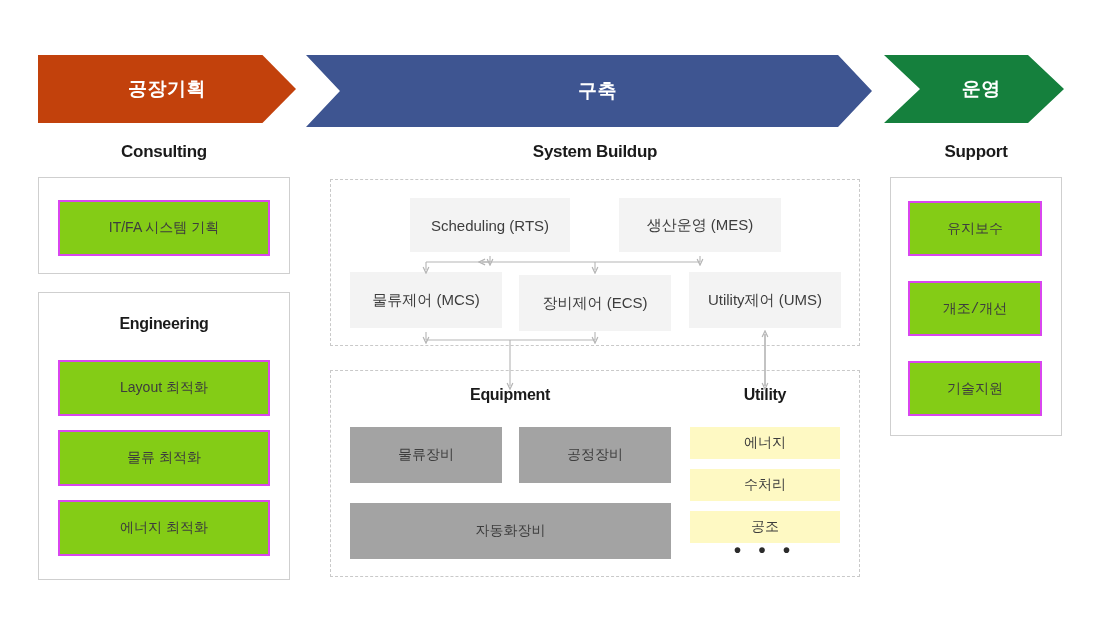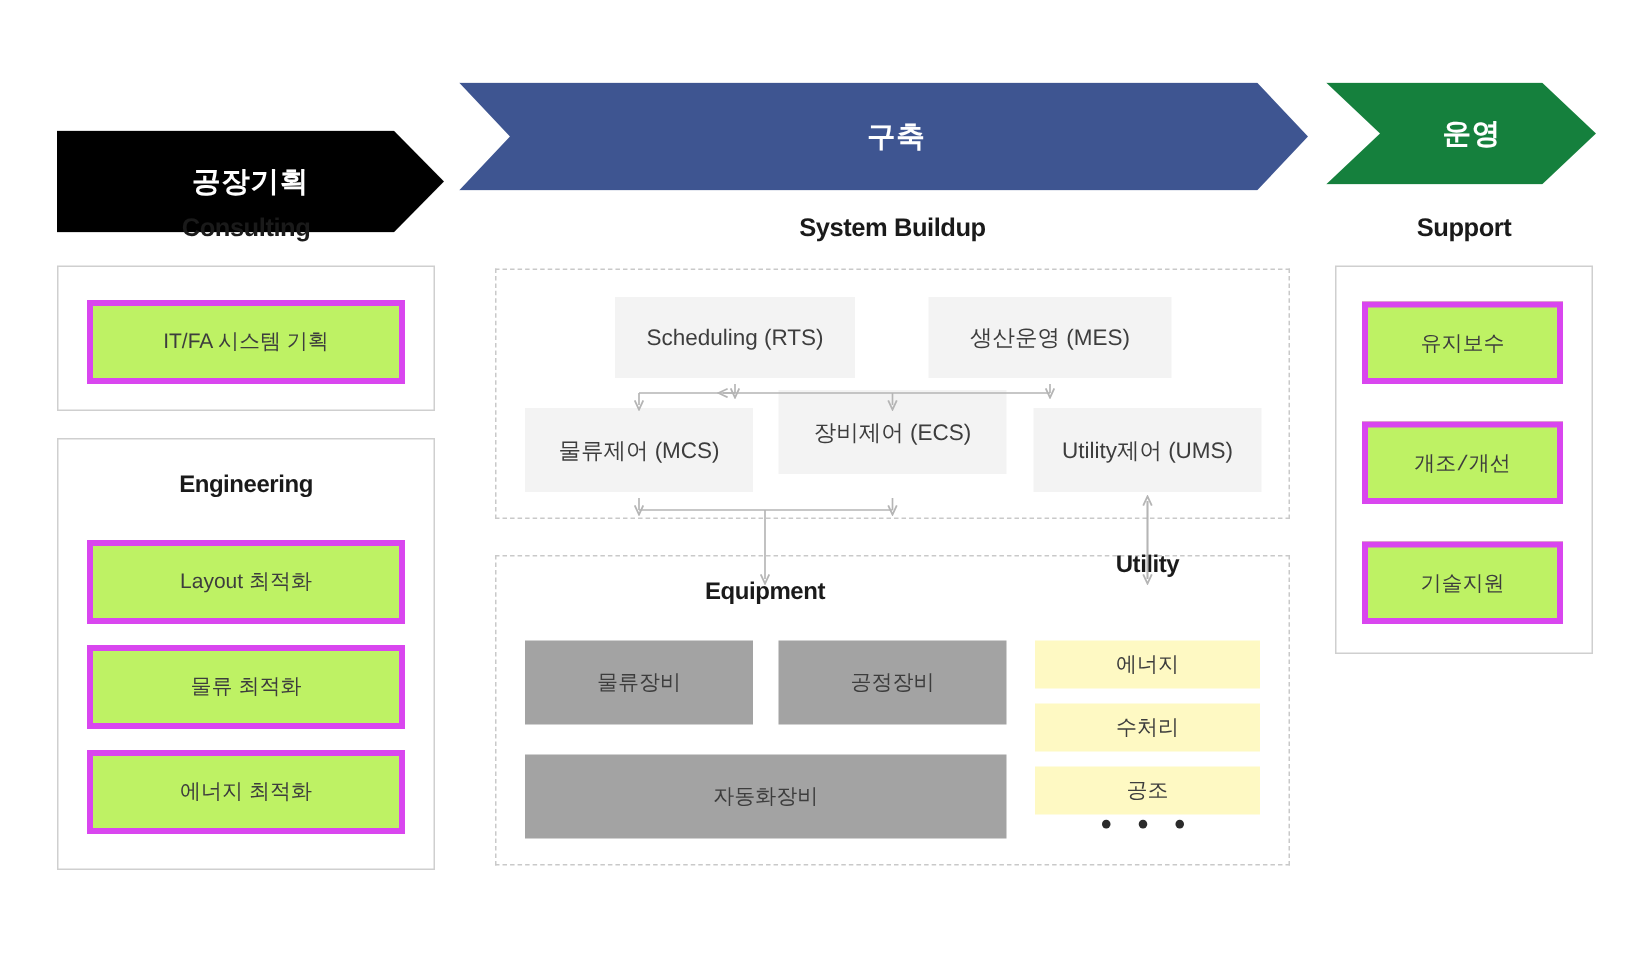--- a/index.html
+++ b/index.html
@@ -75,28 +75,28 @@
     font-size: 16px;
     font-weight: bold;
     color: #1a1a1a;
     letter-spacing: -0.3px;
   }
   .panel-engineering .panel-title { top: 22px; }
 
   
   .chip {
     position: absolute;
-    background: #bef264;
+    background: #84cc16;
     display: flex;
     align-items: center;
     justify-content: center;
     font-size: 14px;
     color: #3d3d3d;
     box-sizing: border-box;
-    border: 4px solid #d946ef;
+    border: 2px solid #d946ef;
   }
 
   
   .chip-itfa { left: 58px; top: 200px; width: 212px; height: 56px; }
 
   
   .chip-eng { left: 58px; width: 212px; height: 56px; }
   .chip-eng-0 { top: 360px; }
   .chip-eng-1 { top: 430px; }
   .chip-eng-2 { top: 500px; }
@@ -124,34 +124,34 @@
     display: flex;
     align-items: center;
     justify-content: center;
     font-size: 15px;
     color: #3d3d3d;
     box-sizing: border-box;
   }
   .sys-rts { left: 410px; top: 198px; width: 160px; height: 54px; }
   .sys-mes { left: 619px; top: 198px; width: 162px; height: 54px; }
   .sys-mcs { left: 350px; top: 272px; width: 152px; height: 56px; }
-  .sys-ecs { left: 519px; top: 260px; width: 152px; height: 56px; }
+  .sys-ecs { left: 519px; top: 275px; width: 152px; height: 56px; }
   .sys-ums { left: 689px; top: 272px; width: 152px; height: 56px; }
 
   
   .group-title {
     position: absolute;
     text-align: center;
     font-size: 16px;
     font-weight: bold;
     color: #1a1a1a;
     letter-spacing: -0.3px;
   }
   .gt-equipment { left: 350px; top: 386px; width: 320px; }
-  .gt-utility   { left: 690px; top: 368px; width: 150px; }
+  .gt-utility   { left: 690px; top: 386px; width: 150px; }
 
   .eqbox {
     position: absolute;
     background: #a3a3a3;
     display: flex;
     align-items: center;
     justify-content: center;
     font-size: 14px;
     color: #3d3d3d;
     box-sizing: border-box;
@@ -192,21 +192,21 @@
   .connectors {
     position: absolute;
     left: 0; top: 0;
     width: 1100px; height: 640px;
     pointer-events: none;
   }
 </style>
 </head>
 <body>
 
-<div class="banner banner-1" style="background: #000000; margin-top: 32px;">
+<div class="banner banner-1" style="background: #c2410c;">
   <span class="banner-label">공장기획</span>
 </div>
 <div class="banner banner-2" style="background: rgb(62, 85, 145);">
   <span class="banner-label">구축</span>
 </div>
 <div class="banner banner-3" style="background: #15803d;">
   <span class="banner-label">운영</span>
 </div>
 
 <div class="section-heading h-consulting">Consulting</div>

